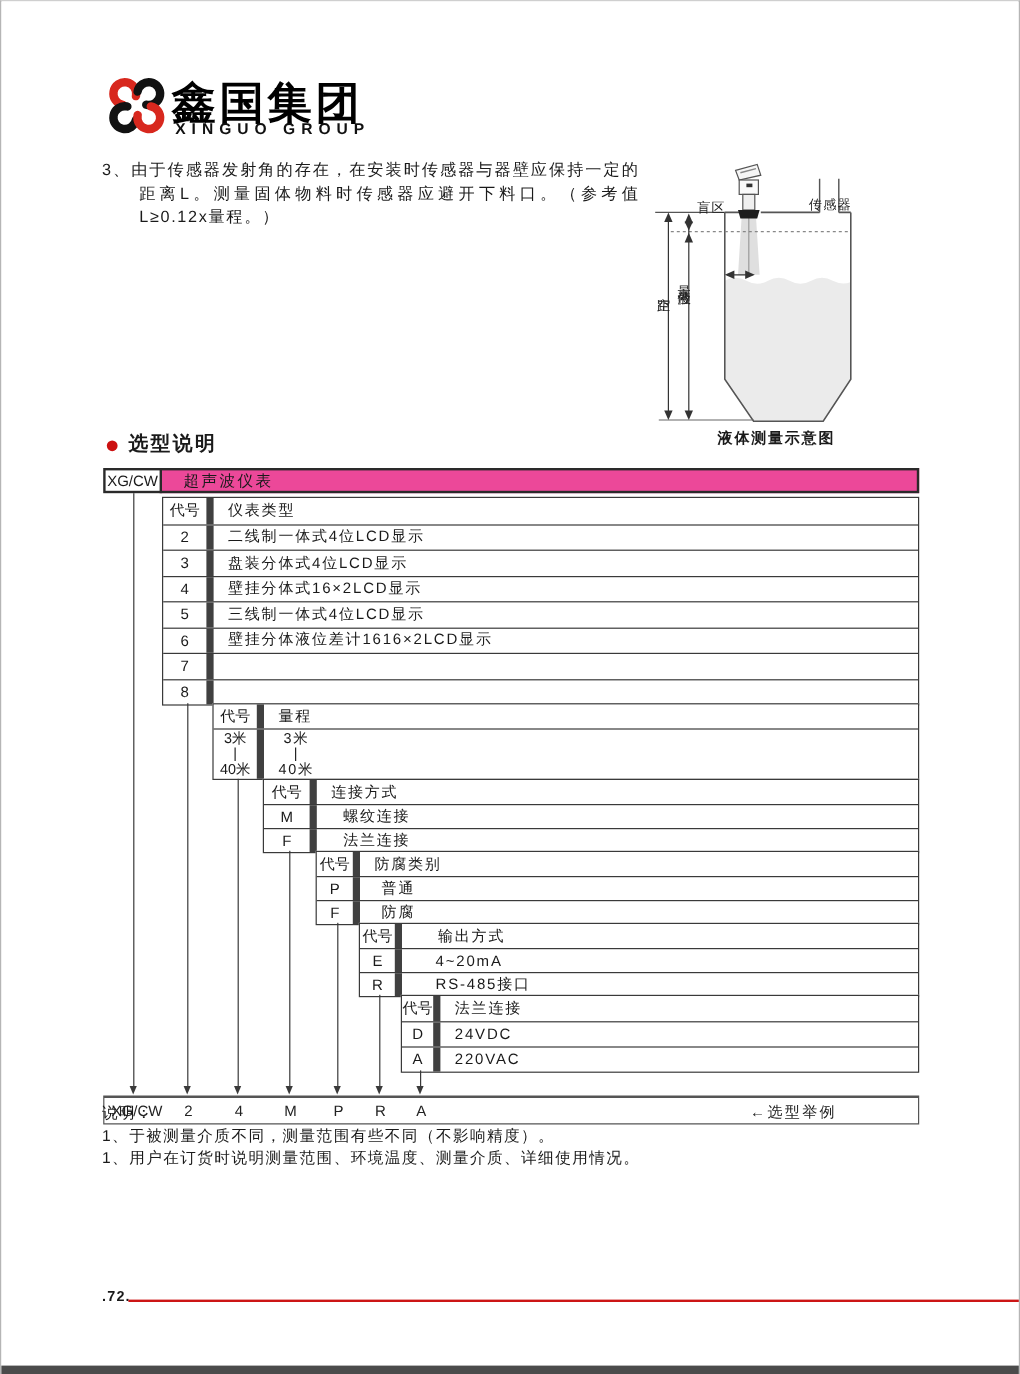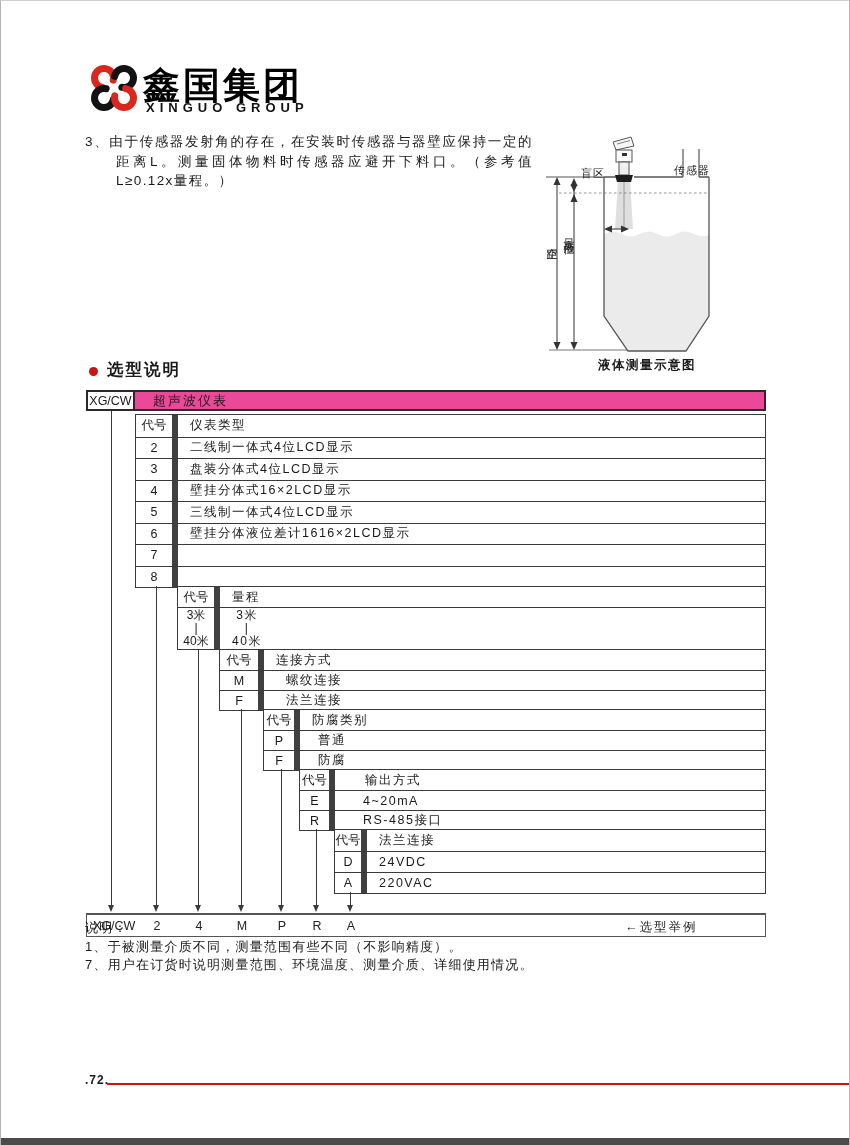--- a/index.html
+++ b/index.html
@@ -265,20 +265,20 @@
     <span class="excell exc" style="left:155px;">M</span>
     <span class="excell exc" style="left:195px;">P</span>
     <span class="excell exc" style="left:230px;">R</span>
     <span class="excell exc" style="left:264px;">A</span>
     <span class="excell" style="left:538px;letter-spacing:2px;">←选型举例</span>
   </div>
 
   <div class="abs" id="notes-bottom">
     <div>说明：</div>
     <div>1、于被测量介质不同，测量范围有些不同（不影响精度）。</div>
-    <div>7、用户在订货时说明测量范围、环境温度、测量介质、详细使用情况。</div>
+    <div>1、用户在订货时说明测量范围、环境温度、测量介质、详细使用情况。</div>
   </div>
 
   <div class="abs" id="page-num">.72.</div>
   <div class="abs" id="footer-line"></div>
   <div class="abs" id="bottom-bar"></div>
 
 </div>
 
 </body></html>

